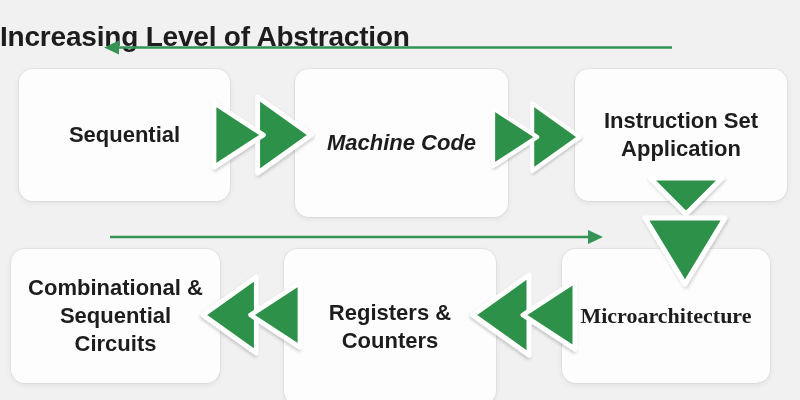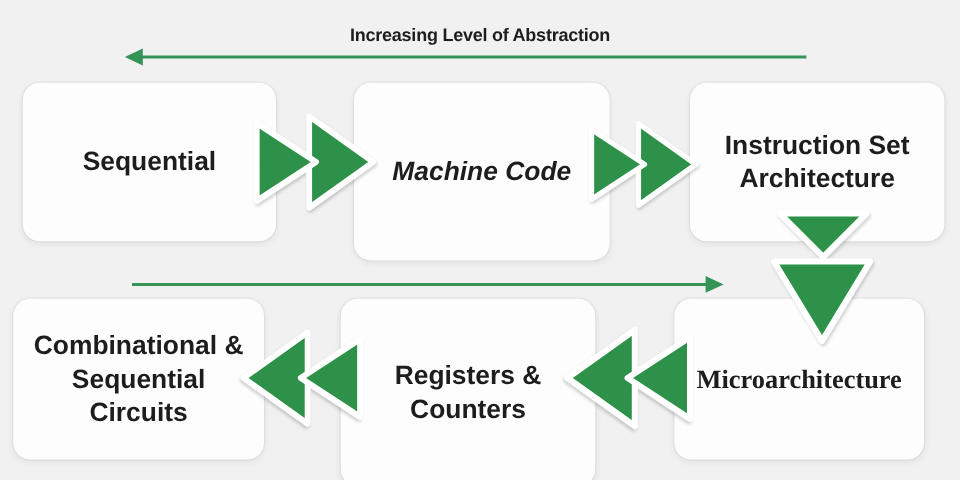--- a/index.html
+++ b/index.html
@@ -3,21 +3,21 @@
 <meta charset="utf-8">
 <style>
   html,body{margin:0;padding:0;}
   body{font-family:"Liberation Sans","DejaVu Sans",sans-serif;}
   .canvas{
     position:relative;width:800px;height:400px;overflow:hidden;
     background:var(--bg,#f1f1f1);
   }
   .diagram-title{
     position:absolute;left:0;right:0;top:21px;
-    text-align:center;font-size:15px;font-weight:700;
+    text-align:left;font-size:28px;font-weight:700;
     color:var(--text,#1d1d1d);letter-spacing:-0.2px;
   }
   .node{
     position:absolute;
     background:var(--box-bg,#fdfdfd);
     border-radius:14px;
     box-shadow:0 0 0 1px rgba(0,0,0,0.045), 0 2px 6px rgba(0,0,0,0.07);
     display:flex;align-items:center;justify-content:center;
     z-index:1;
   }
@@ -47,21 +47,21 @@
   <div class="diagram-title">Increasing Level of Abstraction</div>
 
   <div class="node n-application">
     <span class="node-label">Sequential</span>
   </div>
   <div class="node n-machine-code">
     <span class="node-label">Machine Code</span>
   </div>
   <div class="node n-isa">
     <span class="node-label">Instruction Set
-Architecture</span>
+Application</span>
   </div>
   <div class="node n-combinational">
     <span class="node-label">Combinational &amp;
 Sequential
 Circuits</span>
   </div>
   <div class="node n-registers">
     <span class="node-label">Registers &amp;
 Counters</span>
   </div>

